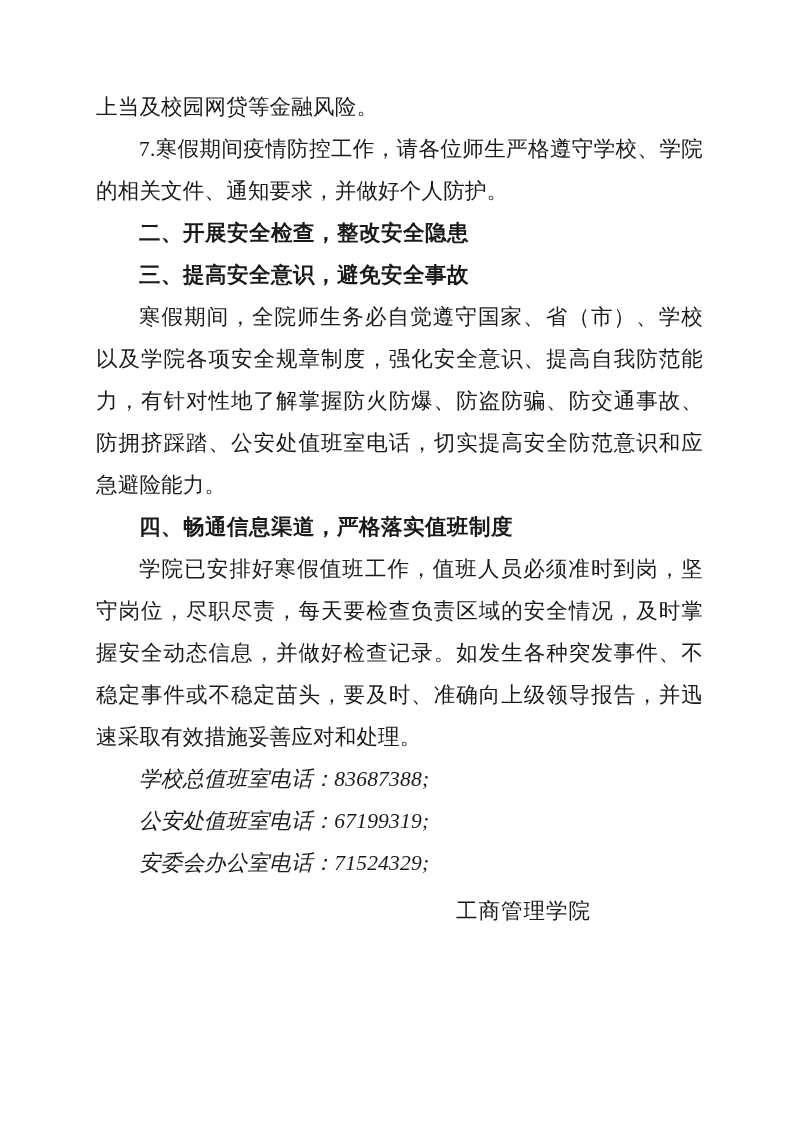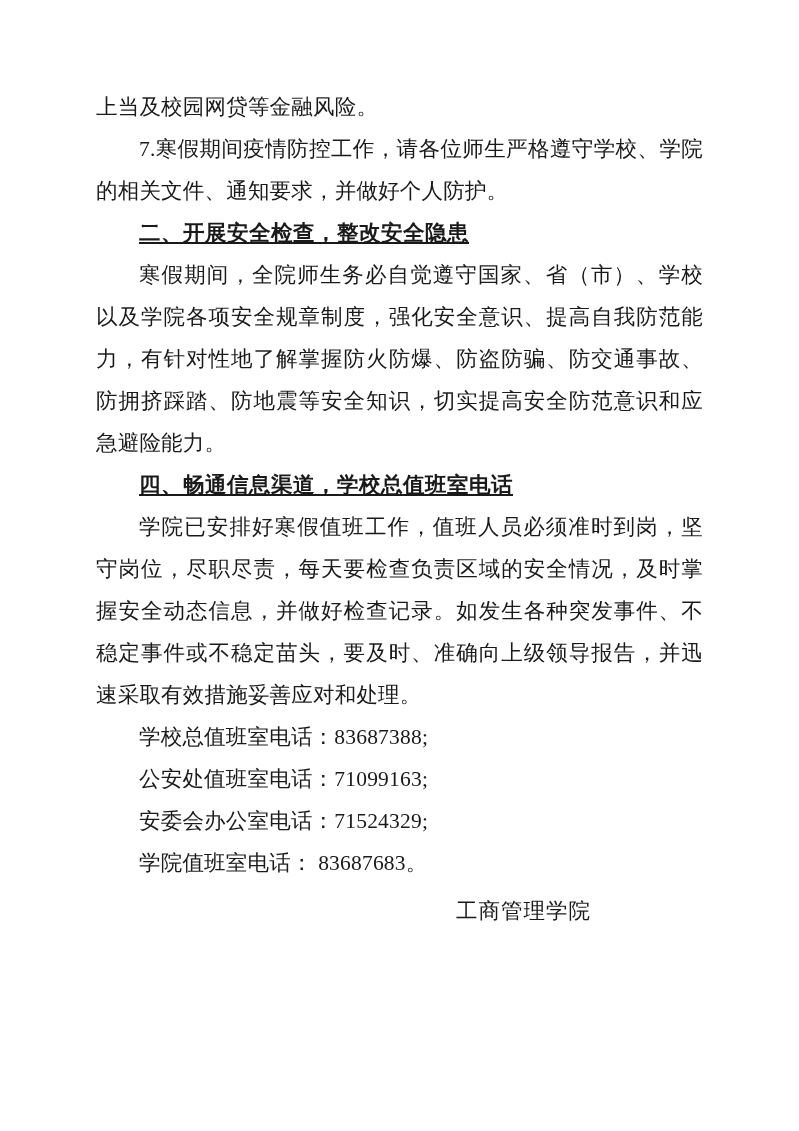--- a/index.html
+++ b/index.html
@@ -35,24 +35,24 @@
     text-indent: 2em;
   }
   .noindent {
     text-indent: 0;
   }
   .heading {
     text-indent: 2em;
     font-weight: bold;
     font-family: "Liberation Sans", "DejaVu Sans", sans-serif;
     letter-spacing: 0.5px;
-    text-decoration: underline;
   }
   .contact {
     text-indent: 2em;
+    font-style: italic;
   }
   .sign-block {
     margin-top: 6px;
     text-align: left;
   }
   .sign-line {
     padding-left: 360px;
     letter-spacing: 1px;
   }
 </style>
@@ -62,34 +62,34 @@
 <div class="page">
   <div class="doc-body">
 
     <p class="para noindent">上当及校园网贷等金融风险。</p>
 
     <p class="para">7.寒假期间疫情防控工作，请各位师生严格遵守学校、学院的相关文件、通知要求，并做好个人防护。</p>
 
     <p class="heading">二、开展安全检查，整改安全隐患</p>
 
 
+    <p class="heading">三、提高安全意识，避免安全事故</p>
 
-    <p class="para">寒假期间，全院师生务必自觉遵守国家、省（市）、学校以及学院各项安全规章制度，强化安全意识、提高自我防范能力，有针对性地了解掌握防火防爆、防盗防骗、防交通事故、防拥挤踩踏、防地震等安全知识，切实提高安全防范意识和应急避险能力。</p>
+    <p class="para">寒假期间，全院师生务必自觉遵守国家、省（市）、学校以及学院各项安全规章制度，强化安全意识、提高自我防范能力，有针对性地了解掌握防火防爆、防盗防骗、防交通事故、防拥挤踩踏、公安处值班室电话，切实提高安全防范意识和应急避险能力。</p>
 
-    <p class="heading">四、畅通信息渠道，学校总值班室电话</p>
+    <p class="heading">四、畅通信息渠道，严格落实值班制度</p>
 
     <p class="para">学院已安排好寒假值班工作，值班人员必须准时到岗，坚守岗位，尽职尽责，每天要检查负责区域的安全情况，及时掌握安全动态信息，并做好检查记录。如发生各种突发事件、不稳定事件或不稳定苗头，要及时、准确向上级领导报告，并迅速采取有效措施妥善应对和处理。</p>
 
     <p class="contact">学校总值班室电话：83687388;</p>
 
-    <p class="contact">公安处值班室电话：71099163;</p>
+    <p class="contact">公安处值班室电话：67199319;</p>
 
     <p class="contact">安委会办公室电话：71524329;</p>
 
-    <p class="contact">学院值班室电话： 83687683。</p>
 
     <div class="sign-block">
       <p class="sign-line">工商管理学院</p>
 
     </div>
 
   </div>
 </div>
 
 </body></html>

